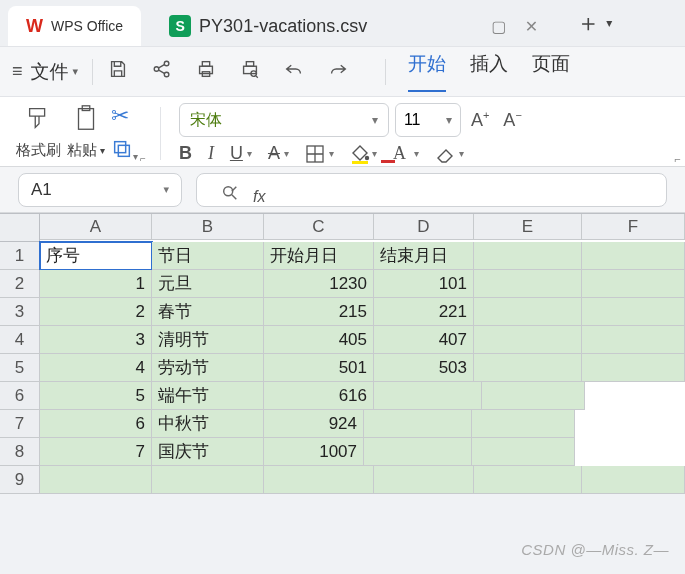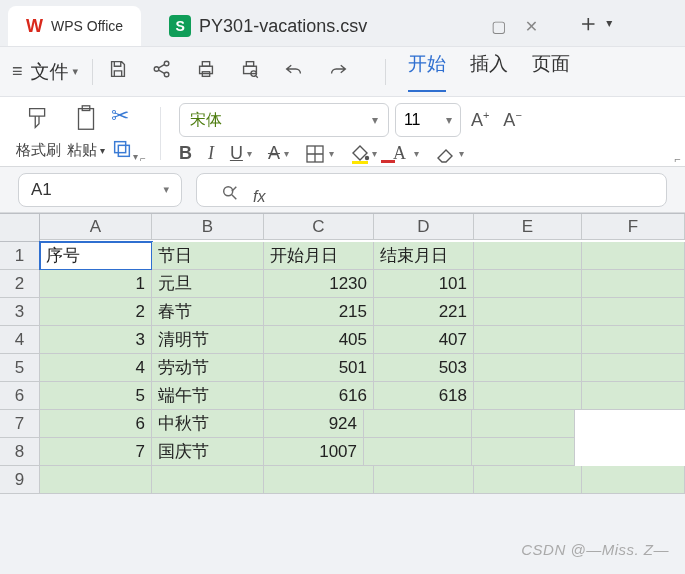--- a/index.html
+++ b/index.html
@@ -289,21 +289,20 @@
       <div class="cell colC num sel">501</div>
       <div class="cell colD num sel">503</div>
       <div class="cell colE sel"></div>
       <div class="cell colF sel"></div>
     </div>
   <div class="row">
       <div class="rh">6</div>
       <div class="cell colA num sel">5</div>
       <div class="cell colB txt sel">端午节</div>
       <div class="cell colC num sel">616</div>
-      <div class="cell colD num sel">618</div>
       <div class="cell colE sel"></div>
       <div class="cell colF sel"></div>
     </div>
   <div class="row">
       <div class="rh">7</div>
       <div class="cell colA num sel">6</div>
       <div class="cell colB txt sel">中秋节</div>
       <div class="cell colD num sel">924</div>
       <div class="cell colE sel"></div>
       <div class="cell colF sel"></div>

